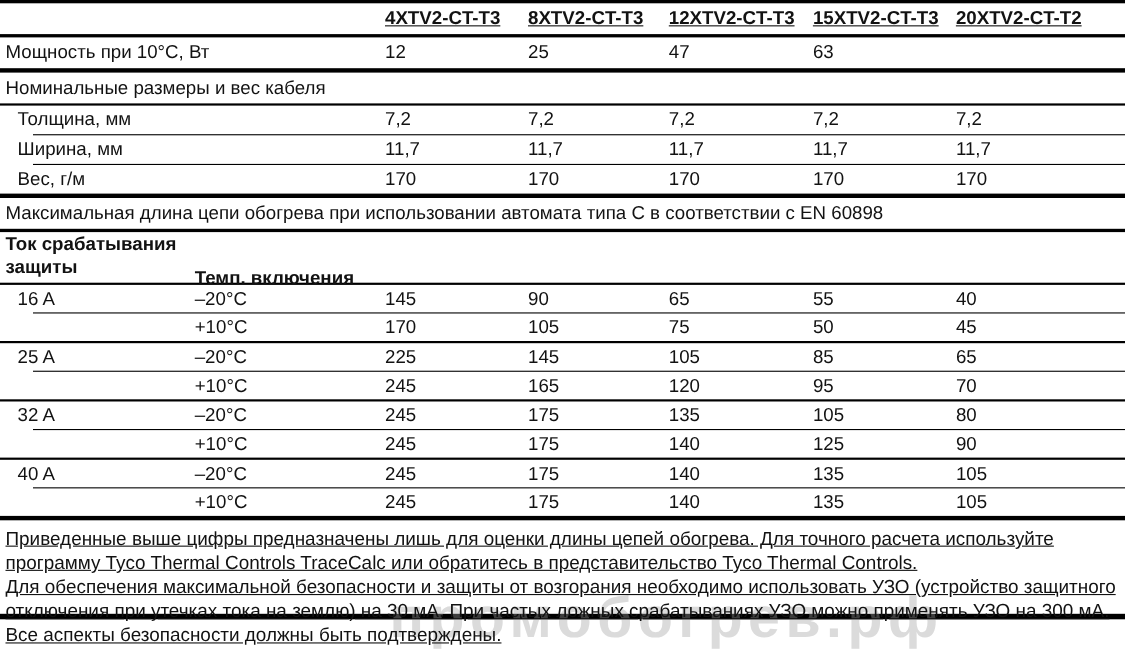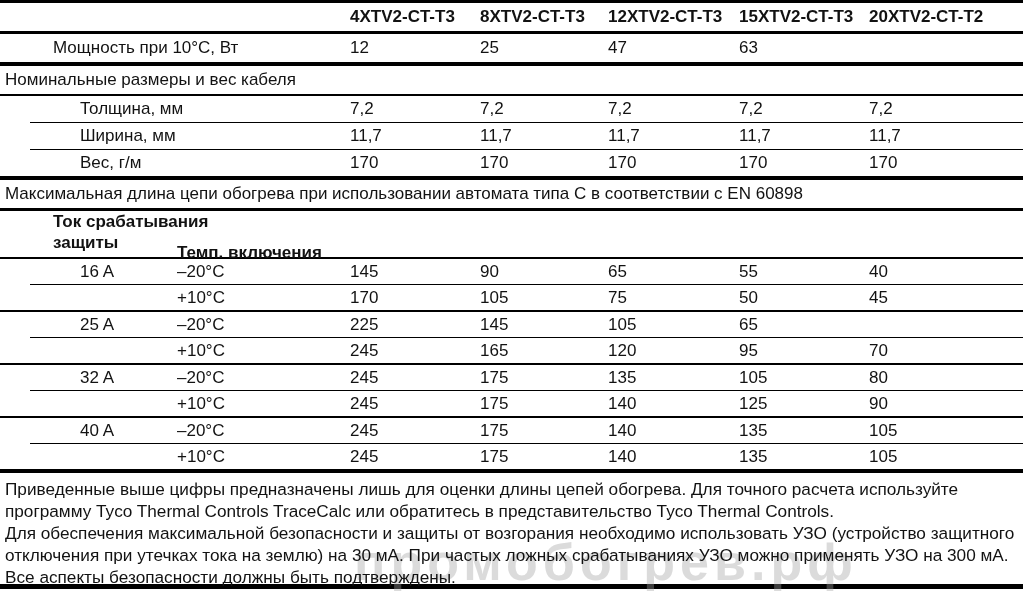--- a/index.html
+++ b/index.html
@@ -14,40 +14,40 @@
   .hr2{height:2px;}
   .hr3{height:3px;}
   .hr4{height:4px;}
   .hr5{height:5px;}
   .hr.indent{width:993px;margin-left:30px;}
 
   
   .grid{display:grid;grid-template-columns:175px 173px 130px 128px 131px 130px auto;
         align-items:center;}
   .cell{font-size:17px;line-height:1.15;white-space:nowrap;padding-left:2px;}
-  .lbl{padding-left:5px;margin-left:48px;}
-  .lbl.ind{padding-left:32px;}
+  .lbl{padding-left:5px;}
+  .lbl.ind{padding-left:16px;}
   .span2{grid-column:1 / 3;}
   .span5{grid-column:3 / 8;}
   .spanall{grid-column:1 / 8;}
   .bold{font-weight:bold;}
 
-  .h-header{height:28px;}
+  .h-header{height:28px;text-decoration:underline;}
   .h-power{height:28px;}
   .h-title{height:28px;}
   .h-dim{height:26px;}
   .h-sub{height:46px;align-items:end;}
   .h-sub .cell{padding-bottom:5px;}
   .h-sub .wrap{white-space:normal;width:160px;line-height:21px;padding-bottom:15px;}
   .h-data{height:25px;}
 
   .section-title{font-weight:normal;font-size:17px;padding-left:5px;}
 
   
-  .footer{position:relative;z-index:1;padding:5px 4px 0 5px;height:111px;box-sizing:border-box;}
+  .footer{position:relative;z-index:1;padding:5px 4px 0 5px;height:85px;box-sizing:border-box;text-decoration:underline;}
   .footer p{margin:0;font-size:17.2px;line-height:22px;}
 
   
   .watermark{position:absolute;left:354px;top:532px;z-index:0;
              font-size:52px;font-weight:bold;letter-spacing:5px;
              color:rgba(160,160,160,0.38);white-space:nowrap;pointer-events:none;}
 </style>
 </head>
 <body>
 
@@ -145,20 +145,21 @@
     <div class="cell">45</div>
   </div>
   <div class="hr hr2"></div>
 
   <div class="grid h-data">
     <div class="cell lbl ind">25 A</div>
     <div class="cell">–20°C</div>
     <div class="cell">225</div>
     <div class="cell">145</div>
     <div class="cell">105</div>
+    <div class="cell">85</div>
     <div class="cell">65</div>
   </div>
   <div class="hr hr1 indent"></div>
   <div class="grid h-data">
     <div class="cell lbl ind"></div>
     <div class="cell">+10°C</div>
     <div class="cell">245</div>
     <div class="cell">165</div>
     <div class="cell">120</div>
     <div class="cell">95</div>

